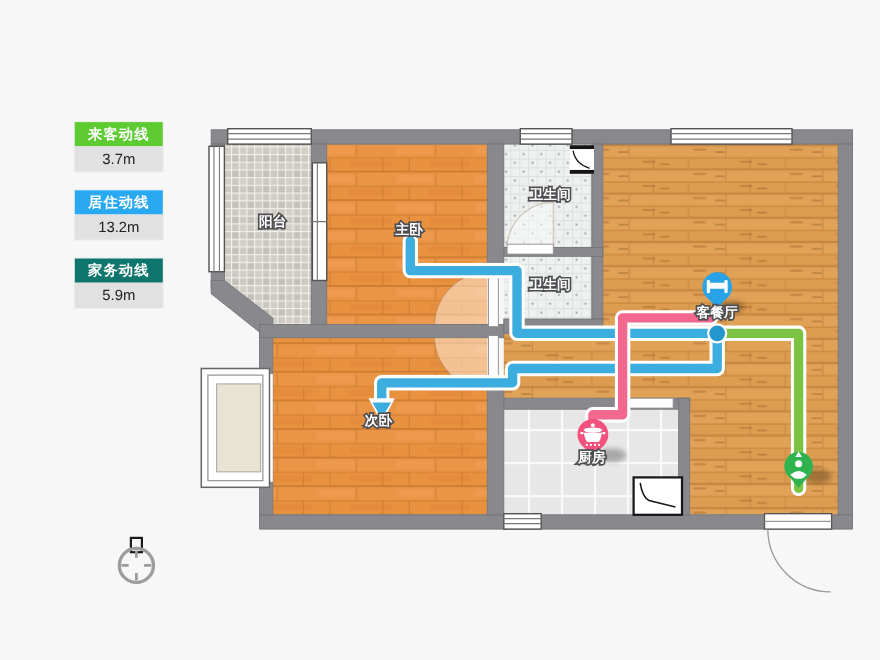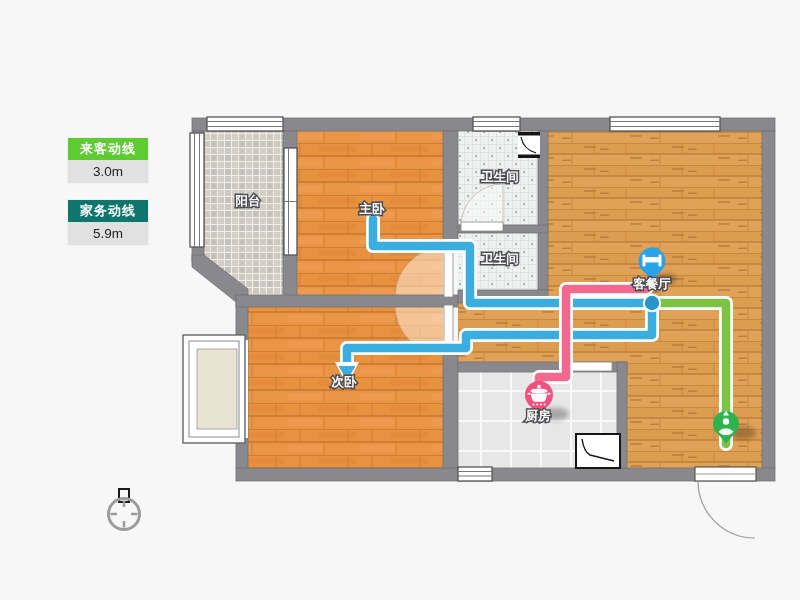--- a/index.html
+++ b/index.html
@@ -1,19 +1,19 @@
 <!DOCTYPE html>
 <html><head>
 <meta charset="utf-8">
 <style>
   html,body{margin:0;padding:0;}
   body{width:800px;height:600px;position:relative;background:#f7f7f7;overflow:hidden;
        font-family:"Liberation Sans","DejaVu Sans",sans-serif;}
   .stage{position:absolute;left:0;top:0;width:800px;height:600px;}
-  .legend{position:absolute;left:68px;top:138px;width:80px;}
+  .legend{position:absolute;left:68px;top:111px;width:80px;}
   .lg-box{margin-bottom:17px;box-shadow:0 0 0 1px rgba(0,0,0,0.03);}
   .lg-head{height:22px;line-height:22px;text-align:center;color:#fff;font-weight:bold;
            font-size:13px;letter-spacing:1px;}
   .lg-val{height:23px;line-height:23px;text-align:center;background:#e1e1e1;color:#222;
           font-size:13.5px;}
   svg{position:absolute;left:0;top:0;}
   .rlabel{font-family:"Liberation Sans","DejaVu Sans",sans-serif;font-size:12.5px;font-weight:bold;
           fill:#ffffff;stroke:#4e4e52;stroke-width:3px;paint-order:stroke;text-anchor:middle;}
 </style>
 </head>
@@ -225,21 +225,25 @@
   <g fill="none">
     <rect x="119" y="489" width="10" height="13" stroke="#1a1a1a" stroke-width="2"></rect>
     <circle cx="124" cy="514" r="15.5" stroke="#9c9c9c" stroke-width="3"></circle>
     <path d="M124,500.5V507 M124,521V527.5 M110.5,514H117 M131,514H137.5" stroke="#9c9c9c" stroke-width="2.5"></path>
   </g>
 </svg>
 
 <div class="legend">
   <div class="lg-box">
     <div class="lg-head" style="background-color: rgb(93, 203, 49);">来客动线</div>
-    <div class="lg-val">3.0m</div>
+    <div class="lg-val">3.7m</div>
+  </div>
+  <div class="lg-box">
+    <div class="lg-head" style="background-color: rgb(41, 169, 241);">居住动线</div>
+    <div class="lg-val">13.2m</div>
   </div>
   <div class="lg-box">
     <div class="lg-head" style="background-color: #0f766e;">家务动线</div>
     <div class="lg-val">5.9m</div>
   </div>
 </div>
 
 </div>
 
 </body></html>

